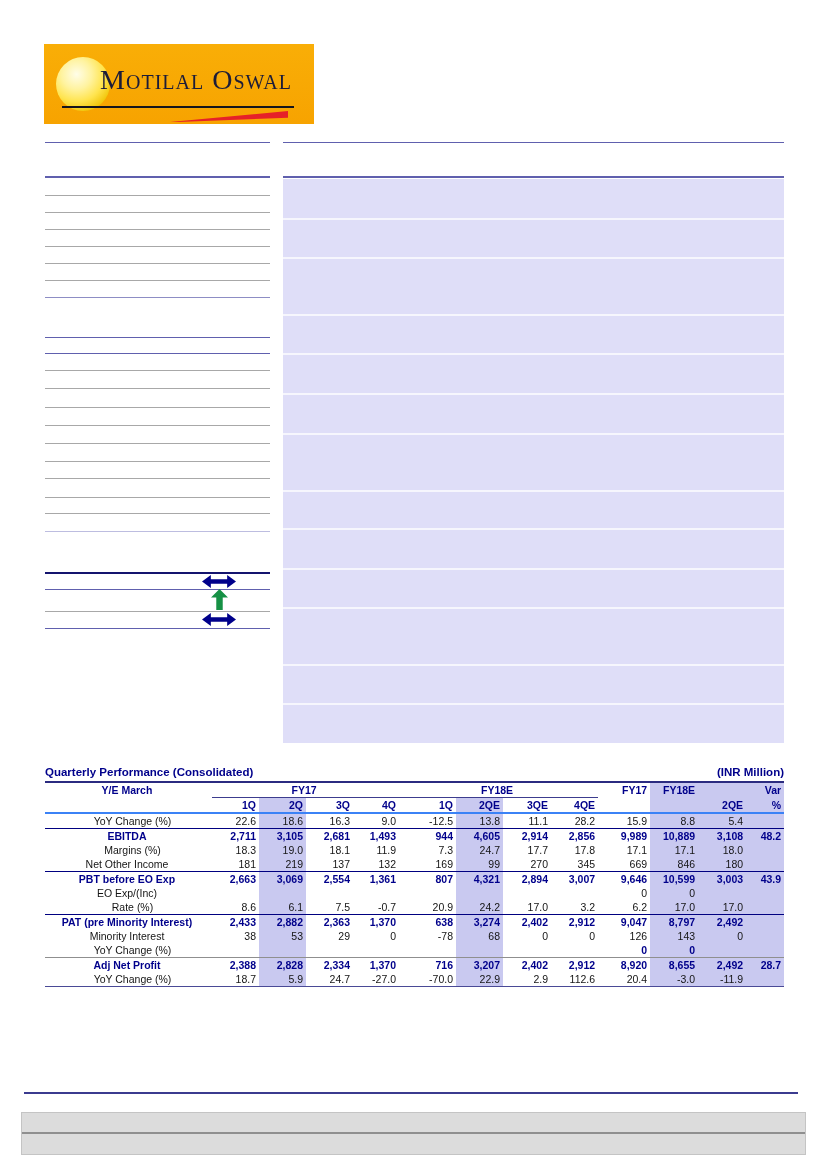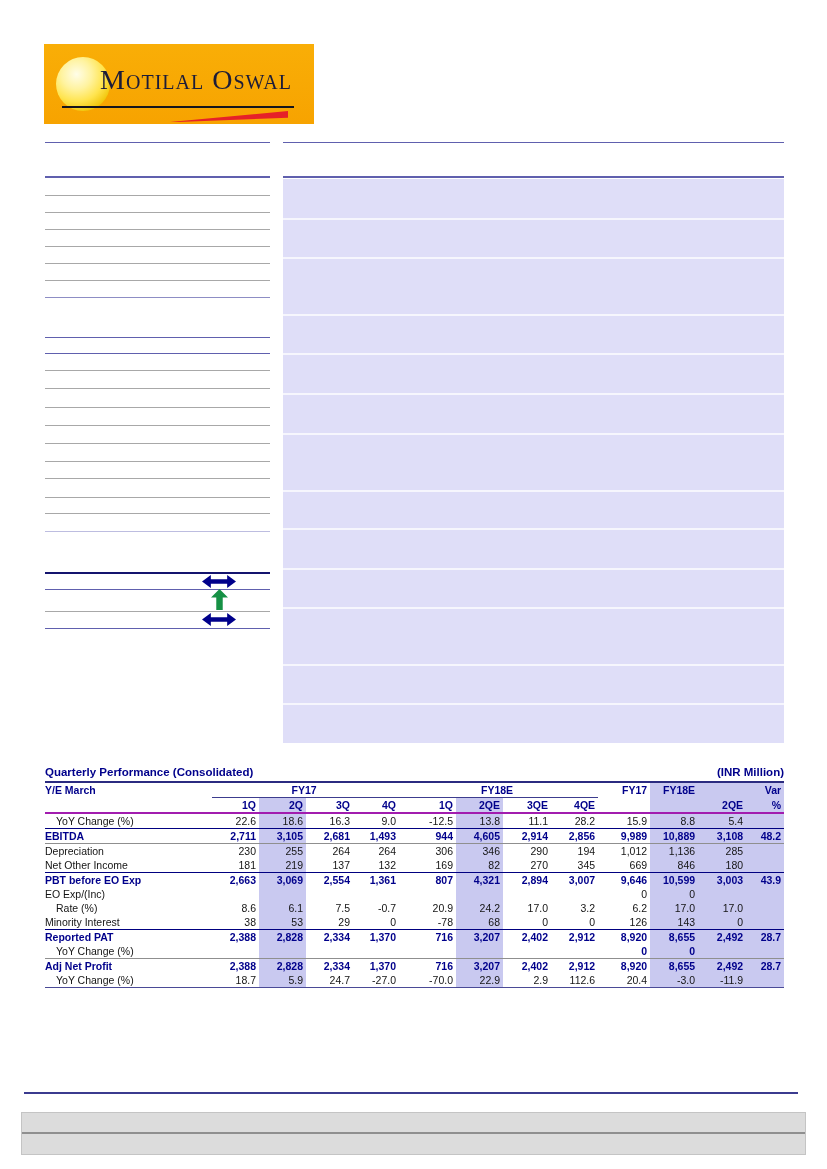--- a/index.html
+++ b/index.html
@@ -28,27 +28,27 @@
      clip-path:polygon(0 50%,26% 0,26% 32%,74% 32%,74% 0,100% 50%,74% 100%,74% 68%,26% 68%,26% 100%);}
   .arrow-up{position:absolute;width:17px;height:21px;background:#169145;
      clip-path:polygon(50% 0,100% 40%,69% 40%,69% 100%,31% 100%,31% 40%,0 40%);}
 
   
   .qtable-wrap{position:absolute;left:45px;top:766px;width:739px;}
   .qtable-titlebar{display:flex;justify-content:space-between;align-items:flex-end;
      font-size:11.5px;font-weight:bold;color:#00008b;padding-bottom:3px;border-bottom:2px solid #2b2b80;gap:33px;}
   table.qtable{border-collapse:collapse;table-layout:fixed;width:739px;font-size:10.5px;color:#141414;}
   table.qtable td{padding:1px 3px 1px 0;text-align:right;white-space:nowrap;overflow:hidden;height:12px;line-height:12px;}
-  table.qtable td.lbl{text-align:left;padding-left:0;}
+  table.qtable td.lbl{text-align:center;padding-left:0;}
   table.qtable td.ind{padding-left:11px;}
   table.qtable .b{font-weight:bold;color:#00008b;}
   table.qtable .hdr{font-weight:bold;color:#00008b;}
   table.qtable .grp{text-align:center;border-bottom:1.5px solid #3c3c8e;}
   table.qtable .hl{background:#c9c9f0;}
-  table.qtable tr.hrow2 td{border-bottom:2px solid #a21caf;}
+  table.qtable tr.hrow2 td{border-bottom:2px solid #3b82f6;}
   table.qtable tr.rule-navy td{border-top:1.5px solid #000080;}
   table.qtable tr.rule-gray td{border-top:1px solid #8f8f8f;}
   table.qtable tbody tr:last-child td{border-bottom:1.5px solid #4a4a96;}
 
   
   .footer-rule{position:absolute;left:24px;top:1092px;width:774px;height:2px;background:#3b3b8f;}
   .footer-bar{position:absolute;left:21px;top:1112px;width:783px;height:41px;background:#dcdcdc;border:1px solid #c4c4c4;}
   .footer-divider{position:absolute;left:0;top:19px;width:100%;height:2px;background:#8f8f8f;}
 </style>
 </head>
@@ -179,43 +179,43 @@
           <td class="b">1,493</td>
           <td class="b">944</td>
           <td class="hl b">4,605</td>
           <td class="b">2,914</td>
           <td class="b">2,856</td>
           <td class="b">9,989</td>
           <td class="hl b">10,889</td>
           <td class="hl b">3,108</td>
           <td class="hl b">48.2</td>
         </tr>
-        <tr class="rule-gray">
-          <td class="lbl">Depreciation</td>
-          <td class="">230</td>
-          <td class="hl ">255</td>
-          <td class="">264</td>
-          <td class="">264</td>
-          <td class="">306</td>
-          <td class="hl ">346</td>
-          <td class="">290</td>
-          <td class="">194</td>
-          <td class="">1,012</td>
-          <td class="hl ">1,136</td>
-          <td class="hl ">285</td>
+        <tr>
+          <td class="lbl ind">Margins (%)</td>
+          <td class="">18.3</td>
+          <td class="hl ">19.0</td>
+          <td class="">18.1</td>
+          <td class="">11.9</td>
+          <td class="">7.3</td>
+          <td class="hl ">24.7</td>
+          <td class="">17.7</td>
+          <td class="">17.8</td>
+          <td class="">17.1</td>
+          <td class="hl ">17.1</td>
+          <td class="hl ">18.0</td>
           <td class="hl "></td>
         </tr>
         <tr>
           <td class="lbl">Net Other Income</td>
           <td class="">181</td>
           <td class="hl ">219</td>
           <td class="">137</td>
           <td class="">132</td>
           <td class="">169</td>
-          <td class="hl ">82</td>
+          <td class="hl ">99</td>
           <td class="">270</td>
           <td class="">345</td>
           <td class="">669</td>
           <td class="hl ">846</td>
           <td class="hl ">180</td>
           <td class="hl "></td>
         </tr>
         <tr class="rule-navy">
           <td class="lbl b">PBT before EO Exp</td>
           <td class="b">2,663</td>
@@ -254,49 +254,49 @@
           <td class="">-0.7</td>
           <td class="">20.9</td>
           <td class="hl ">24.2</td>
           <td class="">17.0</td>
           <td class="">3.2</td>
           <td class="">6.2</td>
           <td class="hl ">17.0</td>
           <td class="hl ">17.0</td>
           <td class="hl "></td>
         </tr>
+        <tr class="rule-navy">
+          <td class="lbl b">PAT (pre Minority Interest)</td>
+          <td class="b">2,433</td>
+          <td class="hl b">2,882</td>
+          <td class="b">2,363</td>
+          <td class="b">1,370</td>
+          <td class="b">638</td>
+          <td class="hl b">3,274</td>
+          <td class="b">2,402</td>
+          <td class="b">2,912</td>
+          <td class="b">9,047</td>
+          <td class="hl b">8,797</td>
+          <td class="hl b">2,492</td>
+          <td class="hl b"></td>
+        </tr>
         <tr>
           <td class="lbl">Minority Interest</td>
           <td class="">38</td>
           <td class="hl ">53</td>
           <td class="">29</td>
           <td class="">0</td>
           <td class="">-78</td>
           <td class="hl ">68</td>
           <td class="">0</td>
           <td class="">0</td>
           <td class="">126</td>
           <td class="hl ">143</td>
           <td class="hl ">0</td>
           <td class="hl "></td>
-        </tr>
-        <tr class="rule-navy">
-          <td class="lbl b">Reported PAT</td>
-          <td class="b">2,388</td>
-          <td class="hl b">2,828</td>
-          <td class="b">2,334</td>
-          <td class="b">1,370</td>
-          <td class="b">716</td>
-          <td class="hl b">3,207</td>
-          <td class="b">2,402</td>
-          <td class="b">2,912</td>
-          <td class="b">8,920</td>
-          <td class="hl b">8,655</td>
-          <td class="hl b">2,492</td>
-          <td class="hl b">28.7</td>
         </tr>
         <tr>
           <td class="lbl ind">YoY Change (%)</td>
           <td class="b"></td>
           <td class="hl b"></td>
           <td class="b"></td>
           <td class="b"></td>
           <td class="b"></td>
           <td class="hl b"></td>
           <td class="b"></td>

